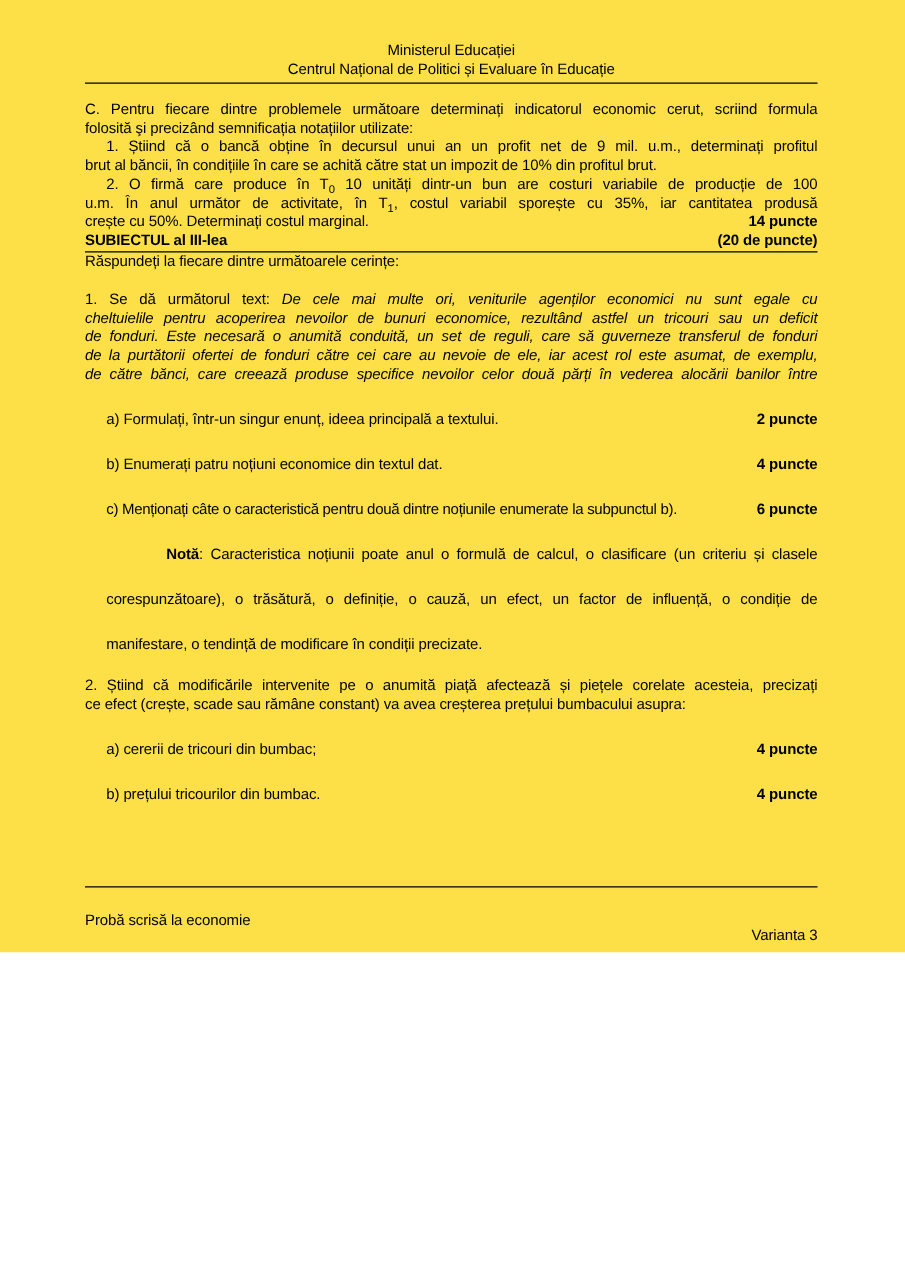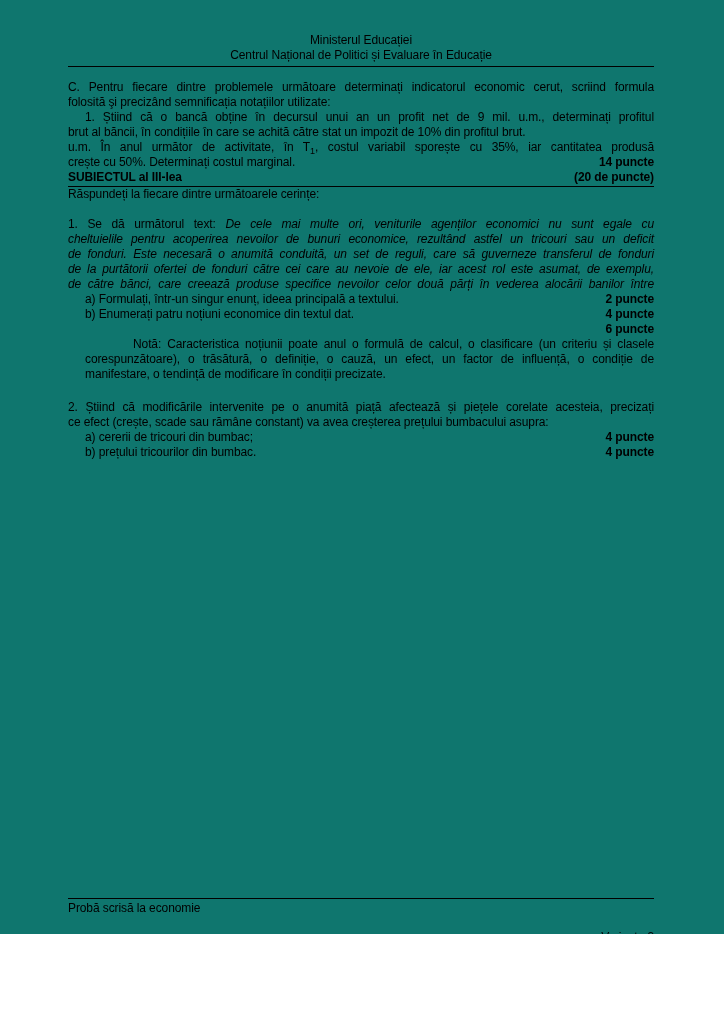--- a/index.html
+++ b/index.html
@@ -3,23 +3,23 @@
 <meta charset="utf-8">
 <style>
   html, body {
     margin: 0;
     padding: 0;
     background: #ffffff;
   }
   .page {
     position: relative;
     width: 724px;
-    height: 934px;
+    height: 762px;
     margin: 0 auto;
-    background: #0f766e;
+    background: #fde047;
     color: #000000;
     font-family: "Liberation Sans", "DejaVu Sans", sans-serif;
     font-size: 12px;
     line-height: 15px;
     letter-spacing: -0.1px;
     overflow: hidden;
   }
   .header {
     padding-top: 33px;
     margin: 0 70px 0 68px;
@@ -35,35 +35,35 @@
     text-align: justify;
     text-align-last: justify;
     height: 15px;
   }
   .ln.last {
     text-align: left;
     text-align-last: left;
   }
   .indent { text-indent: 17px; }
   .it { font-style: italic; }
-  .b { font-weight: normal; padding-left: 48px; }
+  .b { font-weight: bold; padding-left: 48px; }
   .pline {
     position: relative;
     height: 15px;
     text-align: left;
     white-space: nowrap;
   }
   .pts {
     position: absolute;
     right: 0;
     top: 0;
     font-weight: bold;
   }
   .subblock { margin-left: 17px; }
-  .subblock .ln, .subblock .pline { height: 15px; }
+  .subblock .ln, .subblock .pline { height: 15px; margin-top: 21px; }
   .title-row {
     position: relative;
     margin-top: 0;
     height: 16px;
     border-bottom: 1.6px solid #000;
     font-weight: bold;
   }
   .spacer15 { height: 15px; }
   .spacer18 { height: 18px; }
   .narrow { letter-spacing: -0.25px; }
@@ -73,21 +73,21 @@
   }
   .footer {
     position: absolute;
     left: 68px;
     right: 70px;
     bottom: 18px;
   }
   .footer-row1 {
     position: relative;
     border-top: 1.2px solid #000;
-    padding-top: 2px;
+    padding-top: 19px;
     height: 15px;
     text-align: left;
   }
   .footer-right {
     position: absolute;
     right: 0;
     top: 2px;
     margin-top: 29px;
   }
   .footer-row2 {
@@ -105,20 +105,21 @@
     <div>Centrul Național de Politici și Evaluare în Educație</div>
   </div>
 
   <div class="content">
 
     <div>
       <div class="ln">C. Pentru fiecare dintre problemele următoare determinați indicatorul economic cerut, scriind formula</div>
       <div class="ln last">folosită şi precizând semnificația notațiilor utilizate:</div>
       <div class="ln indent">1. Știind că o bancă obține în decursul unui an un profit net de 9 mil. u.m., determinați profitul</div>
       <div class="ln last">brut al băncii, în condițiile în care se achită către stat un impozit de 10% din profitul brut.</div>
+      <div class="ln indent"><span>2. O firmă care produce în T</span><sub>0</sub> <span>10 unități dintr-un bun are costuri variabile de producție de 100</span></div>
       <div class="ln"><span>u.m. În anul următor de activitate, în T</span><sub>1</sub><span>, costul variabil sporește cu 35%, iar cantitatea produsă</span></div>
       <div class="pline">
         <span>crește cu 50%. Determinați costul marginal.</span>
         <span class="pts">14 puncte</span>
       </div>
     </div>
 
     <div class="title-row">
       <span>SUBIECTUL al III-lea</span>
       <span class="pts">(20 de puncte)</span>
@@ -137,20 +138,21 @@
       <div class="subblock">
         <div class="pline">
           <span>a) Formulați, într-un singur enunț, ideea principală a textului.</span>
           <span class="pts">2 puncte</span>
         </div>
         <div class="pline">
           <span>b) Enumerați patru noțiuni economice din textul dat.</span>
           <span class="pts">4 puncte</span>
         </div>
         <div class="pline">
+          <span class="narrow">c) Menționați câte o caracteristică pentru două dintre noțiunile enumerate la subpunctul b).</span>
           <span class="pts">6 puncte</span>
         </div>
         <div class="ln"><span class="b">Notă</span><span>: Caracteristica noțiunii poate anul o formulă de calcul, o clasificare (un criteriu și clasele</span></div>
         <div class="ln">corespunzătoare), o trăsătură, o definiție, o cauză, un efect, un factor de influență, o condiție de</div>
         <div class="ln last">manifestare, o tendință de modificare în condiții precizate.</div>
       </div>
     </div>
 
     <div class="spacer18"></div>
 

